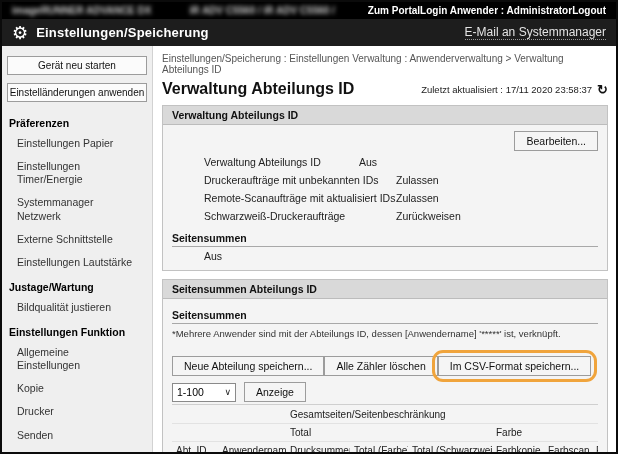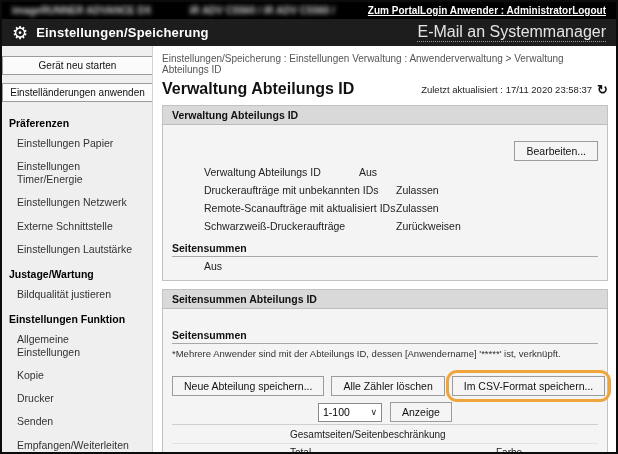--- a/index.html
+++ b/index.html
@@ -5,65 +5,65 @@
   * { margin:0; padding:0; box-sizing:border-box; }
   body { font-family:"Liberation Sans", sans-serif; background:#fff; }
   .page { width:618px; height:454px; border:2px solid #0b0b0b; background:#fff;
           overflow:hidden; display:flex; flex-direction:column; position:relative; }
 
   
   .topbar { flex:0 0 17px; background:#000; color:#fff; display:flex; align-items:center;
             font-size:10px; font-weight:bold; padding:0 10px; }
   .blurred { filter:blur(2px); color:#c9c9c9; white-space:nowrap; }
   .topbar .left { display:flex; gap:38px; }
-  .topbar .right { margin-left:auto; display:flex; align-items:center; white-space:nowrap;text-decoration:underline; }
+  .topbar .right { margin-left:auto; display:flex; align-items:center; white-space:nowrap; }
   .topbar a { color:#fff; text-decoration:none; cursor:pointer; }
 
   
   .appbar { flex:0 0 27px; background:#1d1d1d; color:#fff; display:flex; align-items:center; padding:0 10px; }
   .gear { font-size:18px; line-height:1; margin-right:8px; color:#fff; }
   .appbar-title { font-size:13px; font-weight:bold; letter-spacing:.2px; }
-  .mail-link { margin-left:auto; font-size:16px; color:#e4e4e4; border-bottom:1px dotted #9a9a9a; cursor:pointer; }
+  .mail-link { margin-left:auto; font-size:12px; color:#e4e4e4; border-bottom:1px dotted #9a9a9a; cursor:pointer; }
 
   .body { flex:1; display:flex; min-height:0; }
 
   
   .sidebar { flex:0 0 151px; background:#efefef; border-right:1px solid #d2d2d2; padding-top:7px; overflow:hidden; }
-  .side-btn { display:block; width:151px; margin:3px auto 8px; background:#fbfbfb; border:1px solid #9c9c9c;
+  .side-btn { display:block; width:140px; margin:3px auto 8px; background:#fbfbfb; border:1px solid #9c9c9c;
               font-family:"Liberation Sans",sans-serif; font-size:10px; padding:3px 1px; text-align:center;
               color:#111; cursor:pointer; }
   .side-header { font-weight:bold; font-size:10.5px; color:#000; padding:7px 6px 3px 7px; }
   .side-item { font-size:10.5px; color:#333; padding:5px 20px 5px 15px; cursor:pointer; line-height:1.25; }
 
   
   .content { flex:1; background:#fff; padding:6px 8px 0 9px; overflow:hidden; }
   .breadcrumb { font-size:10px; color:#555; margin:1px 0 5px; }
   .title-row { display:flex; align-items:flex-end; margin-bottom:7px; }
   .page-title { font-size:16px; font-weight:bold; color:#111; }
   .updated { margin-left:auto; font-size:9.5px; color:#222; display:flex; align-items:center; gap:5px; padding-bottom:2px; }
   .refresh { font-size:13px; font-weight:bold; color:#111; cursor:pointer; line-height:1; }
 
   .section { border:1px solid #c2c2c2; background:#f4f4f4; margin-bottom:8px; }
   .section-header { background:#d9d9d9; border-bottom:1px solid #bcbcbc; font-size:10.5px; font-weight:bold;
                     padding:3px 9px; color:#111; }
-  .section-body { padding:13px 9px 7px; }
+  .section-body { padding:3px 9px 7px; }
   .btn { background:#f5f5f5; border:1px solid #9c9c9c; font-family:"Liberation Sans",sans-serif;
          font-size:10.5px; padding:3px 11px; color:#111; cursor:pointer; white-space:nowrap; }
   .edit-row { text-align:right; margin:3px 0 2px; }
   .kv-row { display:flex; font-size:10.5px; color:#222; padding:3px 0 3px 32px; align-items:baseline; }
   .kv-label { flex:0 0 192px; }
   .kv-label.narrow { flex:0 0 155px; }
   .kv-value { color:#222; }
   .kv-inline { display:flex; font-size:10.5px; color:#222; padding:3px 0 1px 32px; gap:12px; }
   .sub-header { font-weight:bold; font-size:10.5px; color:#111; border-bottom:1px solid #a8a8a8;
                 padding:4px 0 2px; margin-top:3px; }
   .note { font-size:9.5px; color:#333; margin:4px 0 5px; white-space:nowrap; overflow:hidden; }
-  .btn-row { display:flex; gap:7px; align-items:flex-end; margin:17px 0 2px; }
+  .btn-row { display:flex; align-items:flex-end; margin:17px 0 2px; }
   .hl-ring { border:3px solid #f0a43c; border-radius:11px; padding:3px; margin:-6px; display:inline-block; }
-  .range-row { display:flex; justify-content:center; gap:8px; margin:6px 0 0; align-items:center; }
+  .range-row { display:flex; justify-content:flex-start; gap:8px; margin:6px 0 0; align-items:center; }
   .select-box { border:1px solid #8a8a8a; background:#fff; font-size:10.5px; width:64px; height:19px;
                 display:flex; justify-content:space-between; align-items:center; padding:0 4px; cursor:pointer; }
   .chevron { font-size:9px; color:#222; }
 
   .table-clip { overflow:hidden; width:100%; margin-top:2px; }
   table { border-collapse:collapse; table-layout:fixed; width:492px; font-size:10px; color:#222; }
   th, td { font-weight:normal; text-align:left; padding:3px 4px; white-space:nowrap; overflow:hidden; }
   tr.group-row th { border-top:1px solid #cfcfcf; border-bottom:1px solid #e2e2e2; padding-top:4px; }
   tr.sub-row th { border-bottom:1px solid #e2e2e2; }
   tr.cols-row th { border-bottom:1px solid #cfcfcf; padding-bottom:4px; }
@@ -96,21 +96,21 @@
 
   <div class="body">
 
     <div class="sidebar">
       <button class="side-btn">Gerät neu starten</button>
       <button class="side-btn">Einstelländerungen anwenden</button>
 
       <div class="side-header">Präferenzen</div>
       <div class="side-item">Einstellungen Papier</div>
       <div class="side-item">Einstellungen Timer/Energie</div>
-      <div class="side-item">Einstellungen Netzwerk</div>
+      <div class="side-item">Systemmanager Netzwerk</div>
       <div class="side-item">Externe Schnittstelle</div>
       <div class="side-item">Einstellungen Lautstärke</div>
 
       <div class="side-header">Justage/Wartung</div>
       <div class="side-item">Bildqualität justieren</div>
 
       <div class="side-header">Einstellungen Funktion</div>
       <div class="side-item">Allgemeine Einstellungen</div>
       <div class="side-item">Kopie</div>
       <div class="side-item">Drucker</div>

